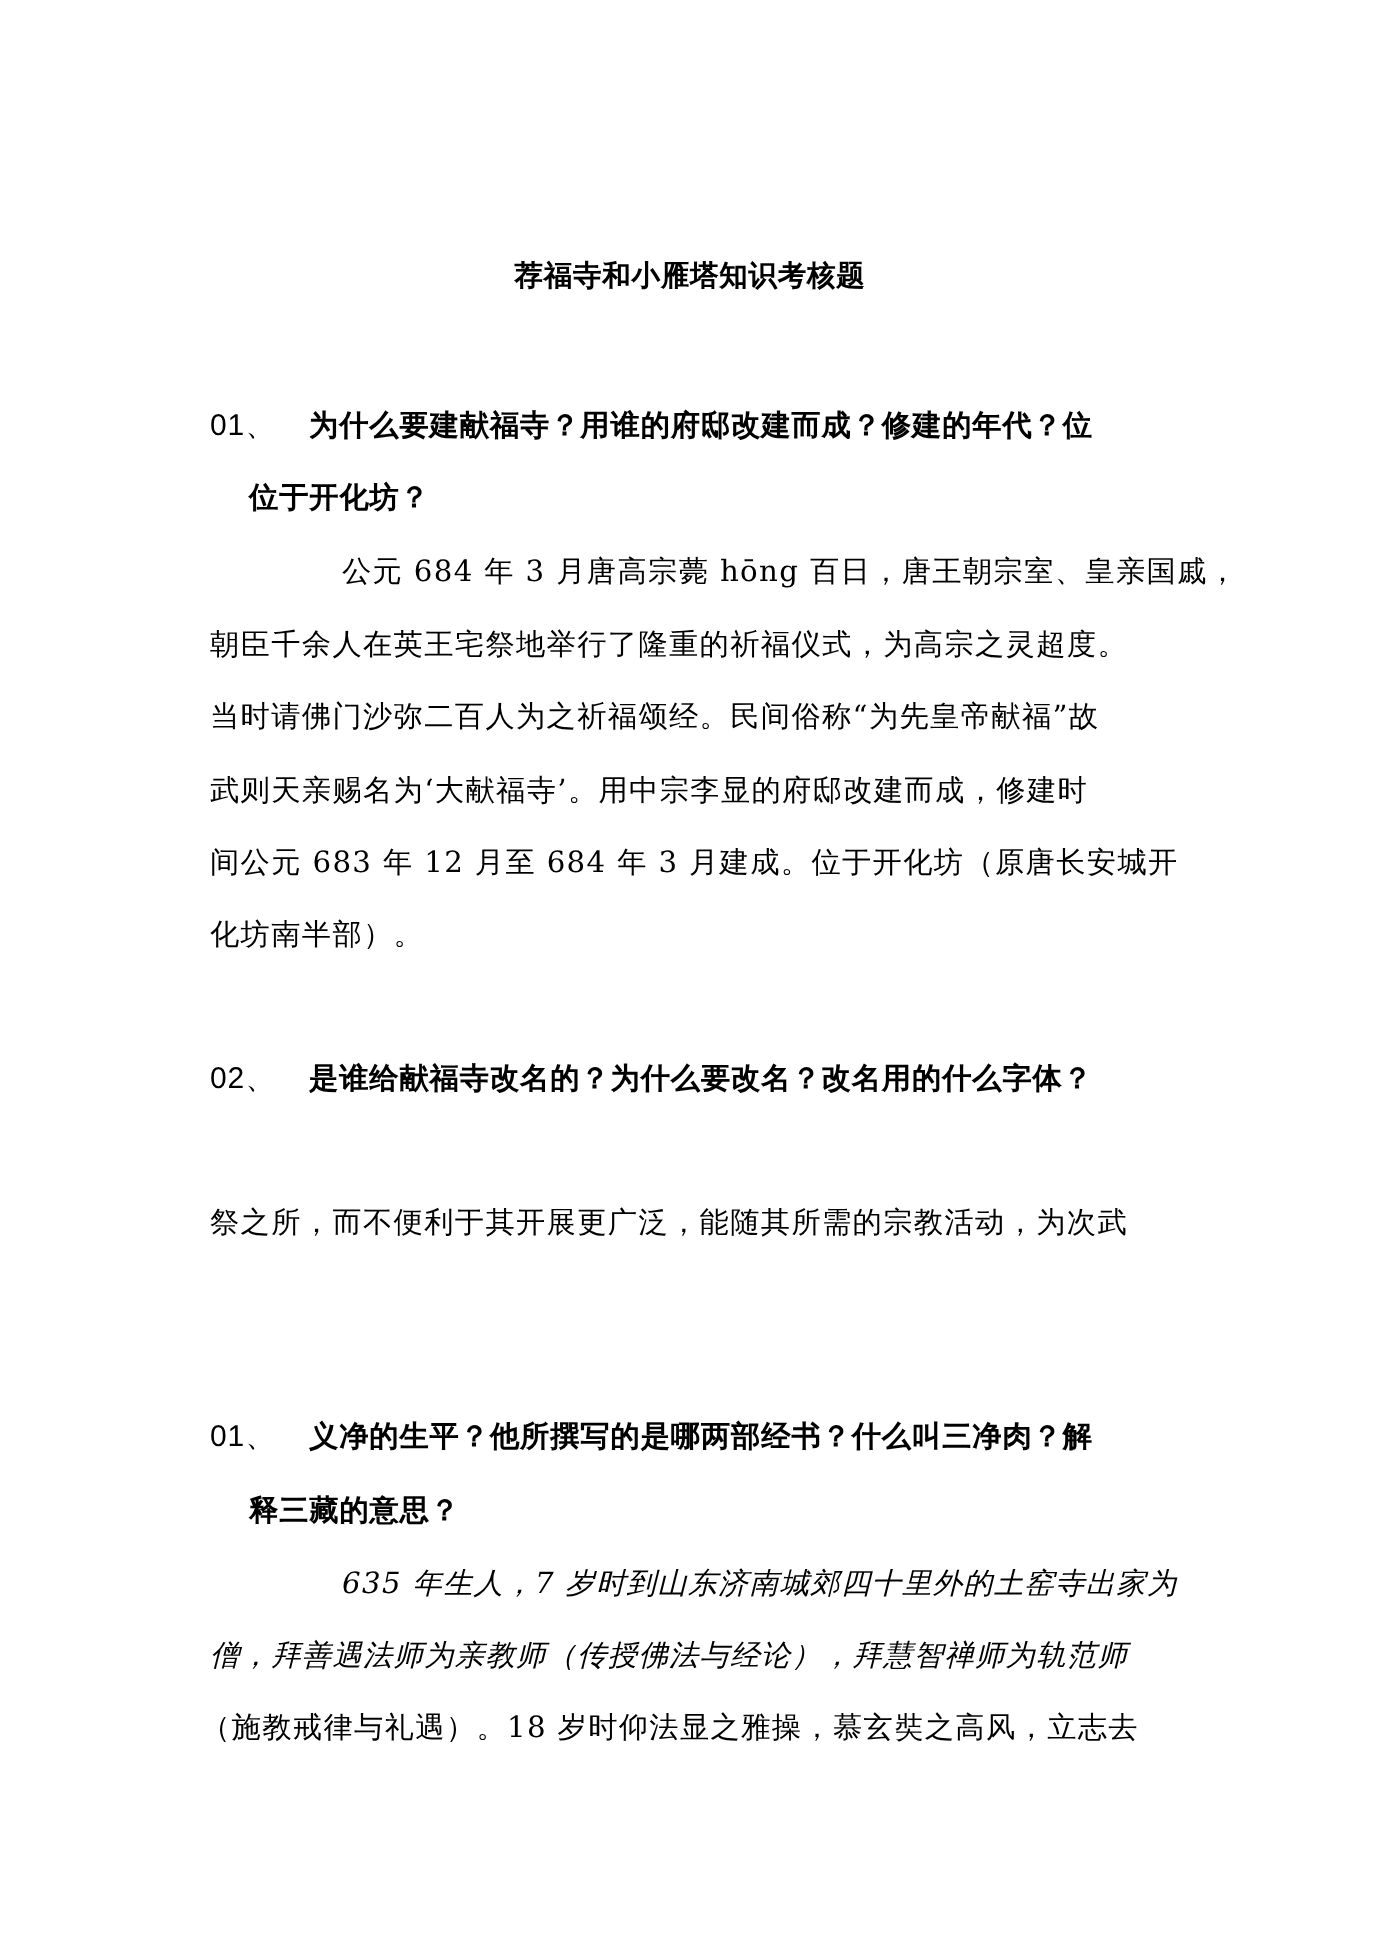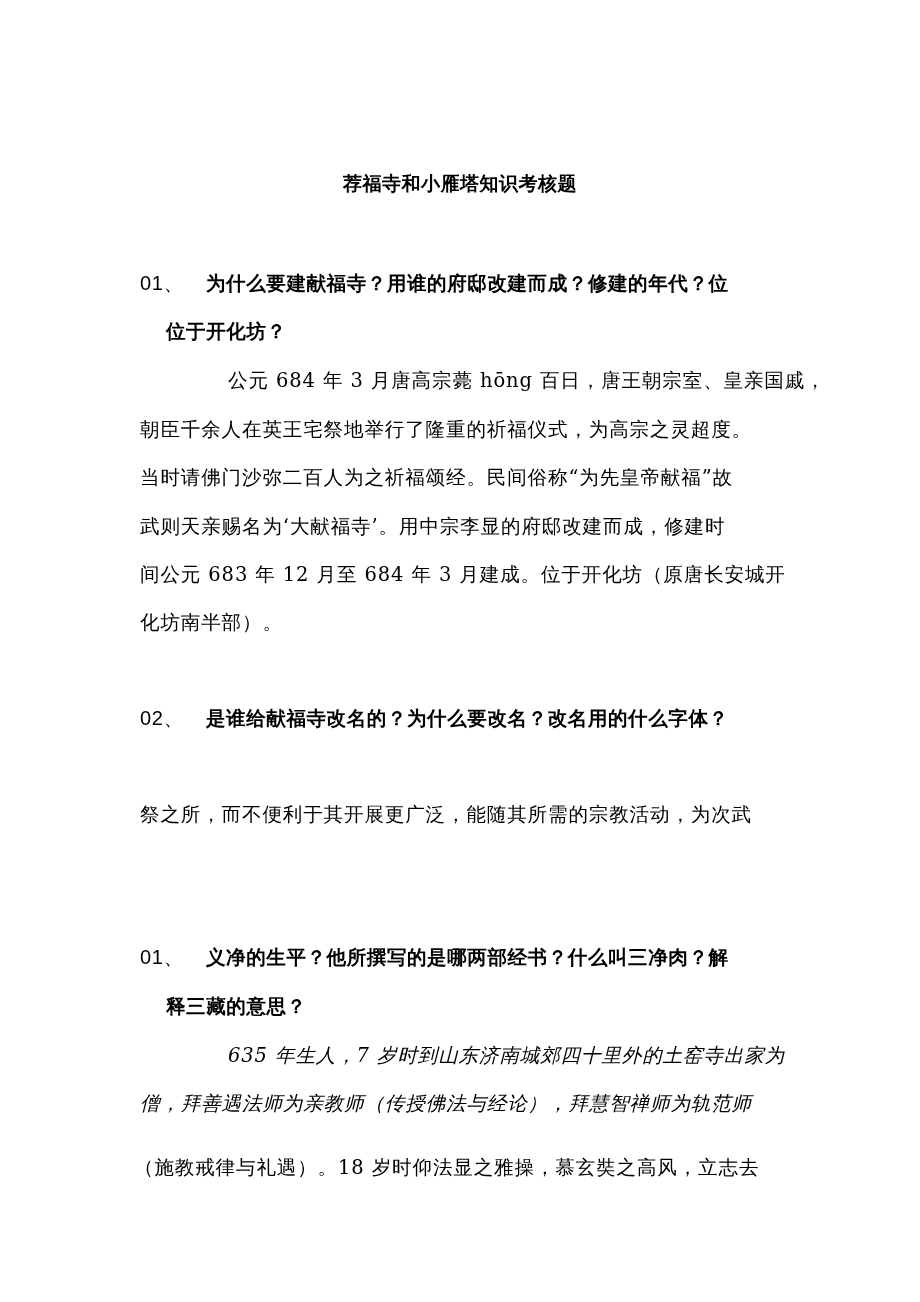--- a/index.html
+++ b/index.html
@@ -82,15 +82,15 @@
 
   <div class="p-line" style="top:801px;">祭之所，而不便利于其开展更广泛，能随其所需的宗教活动，为次武</div>
 
   <div class="q-line" style="left:140px; top:944px;">
     <span class="q-num">01、</span><span>义净的生平？他所撰写的是哪两部经书？什么叫三净肉？解</span>
   </div>
   <div class="q-line" style="left:166px; top:993px;">释三藏的意思？</div>
 
   <div class="p-line indent" style="top:1042px;font-style:italic;">635 年生人，7 岁时到山东济南城郊四十里外的土窑寺出家为</div>
   <div class="p-line" style="top:1090px;font-style:italic;">僧，拜善遇法师为亲教师（传授佛法与经论），拜慧智禅师为轨范师</div>
-  <div class="p-line" style="left:134px; top:1138px;margin-top:16px;">（施教戒律与礼遇）。18 岁时仰法显之雅操，慕玄奘之高风，立志去</div>
+  <div class="p-line" style="left:134px; top:1138px;">（施教戒律与礼遇）。18 岁时仰法显之雅操，慕玄奘之高风，立志去</div>
 
 </div>
 
 </body></html>

